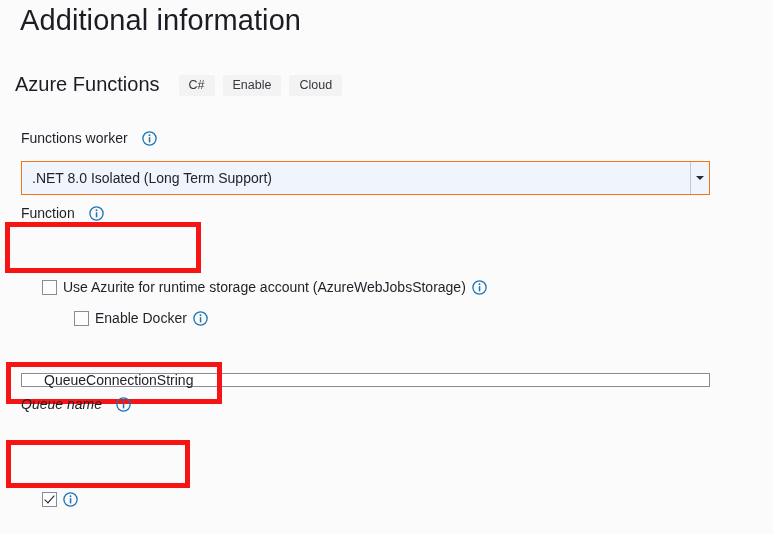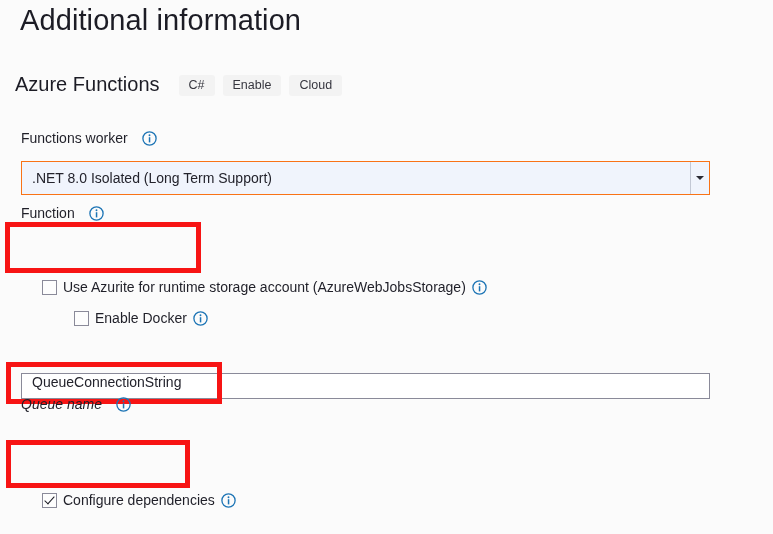--- a/index.html
+++ b/index.html
@@ -116,25 +116,27 @@
   .caret {
     width: 0; height: 0;
     border-left: 4px solid transparent;
     border-right: 4px solid transparent;
     border-top: 4px solid #2a2a33;
   }
 
   
   .textbox {
     position: absolute;
-    height: 26px;
+    height: 14px;
     background: #ffffff;
     border: 1px solid #8a8a99;
     box-sizing: border-box;
     display: flex;
+    align-items: center;
+    padding-left: 12px;
   }
   .textbox .tb-value {
     font-size: 14px;
     color: #23232c;
     padding-left: 10px;
     white-space: nowrap;
   }
 
   
   .cb-row {
@@ -267,21 +269,20 @@
         <rect x="6.8" y="6.2" width="1.5" height="5.2" fill="#1c74b5"></rect>
       </svg>
     </span>
   </div>
 
 
   <div class="redbox" style="left:6px; top:440px; width:184px; height:48px;"></div>
 
   <div class="cb-row" style="left:22px; top:492px;">
     <span class="cb-box checked"></span>
-    <span class="cb-label">Configure dependencies</span>
     <span class="info-icon">
       <svg width="15" height="15" viewBox="0 0 15 15">
         <circle cx="7.5" cy="7.5" r="6.6" fill="none" stroke="#1c74b5" stroke-width="1.3"></circle>
         <circle cx="7.5" cy="4.2" r="0.95" fill="#1c74b5"></circle>
         <rect x="6.8" y="6.2" width="1.5" height="5.2" fill="#1c74b5"></rect>
       </svg>
     </span>
   </div>
 
 </div>

